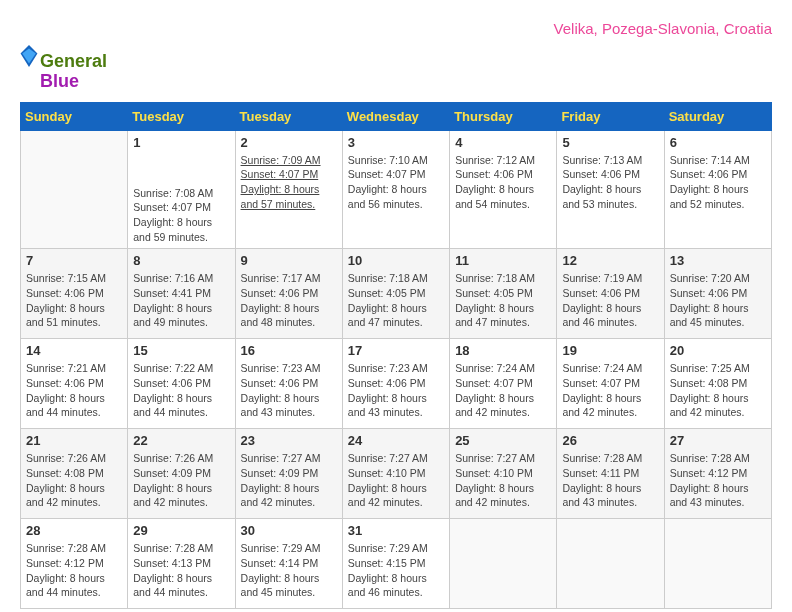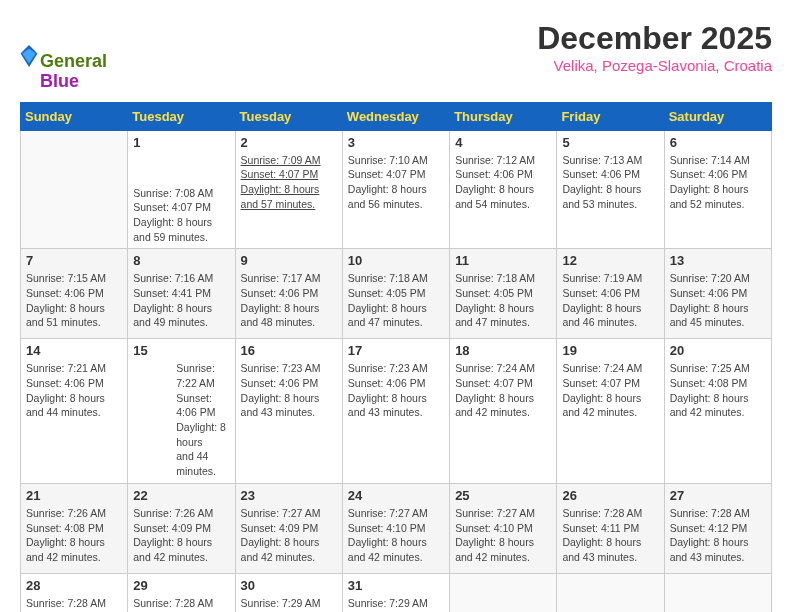--- a/index.html
+++ b/index.html
@@ -94,21 +94,20 @@
     <svg class="logo-icon" viewBox="0 0 20 26">
       <polygon points="10,0 20,10 10,26 0,10" fill="#1565c0"></polygon>
       <polygon points="10,4 18,10 10,22 2,10" fill="#42a5f5"></polygon>
     </svg>
     <div class="logo-text">
       <span class="logo-general">General</span>
       <span class="logo-blue">Blue</span>
     </div>
   </div>
   <div class="title-block">
-    <div class="month-title">December 2025</div>
     <div class="subtitle">Velika, Pozega-Slavonia, Croatia</div>
   </div>
 </div>
 
 <table class="calendar">
   <thead>
     <tr>
     <th>Sunday</th>
         <th>Tuesday</th>
         <th>Tuesday</th>
@@ -218,21 +217,21 @@
       <tr>
         <td>
           <div class="day-number">14</div>
           <div class="day-info" style="white-space: pre-line;">Sunrise: 7:21 AM
 Sunset: 4:06 PM
 Daylight: 8 hours
 and 44 minutes.</div>
         </td>
         <td>
           <div class="day-number">15</div>
-          <div class="day-info" style="white-space: pre-line; margin-left: 43px;">Sunrise: 7:22 AM
+          <div class="day-info" style="white-space: pre-line;">Sunrise: 7:22 AM
 Sunset: 4:06 PM
 Daylight: 8 hours
 and 44 minutes.</div>
         </td>
         <td>
           <div class="day-number">16</div>
           <div class="day-info" style="white-space: pre-line;">Sunrise: 7:23 AM
 Sunset: 4:06 PM
 Daylight: 8 hours
 and 43 minutes.</div>

